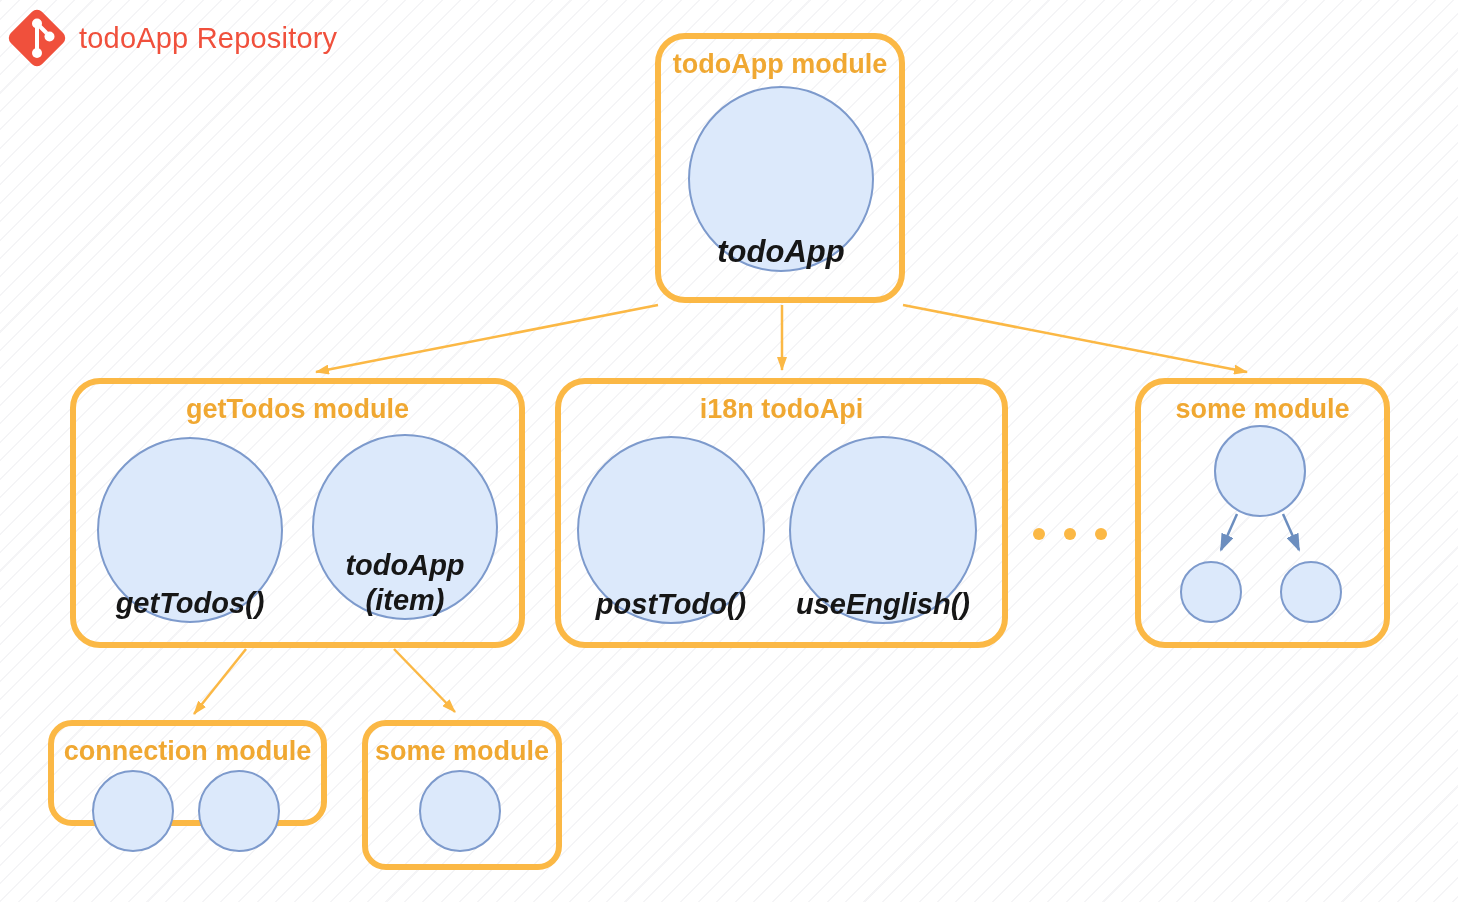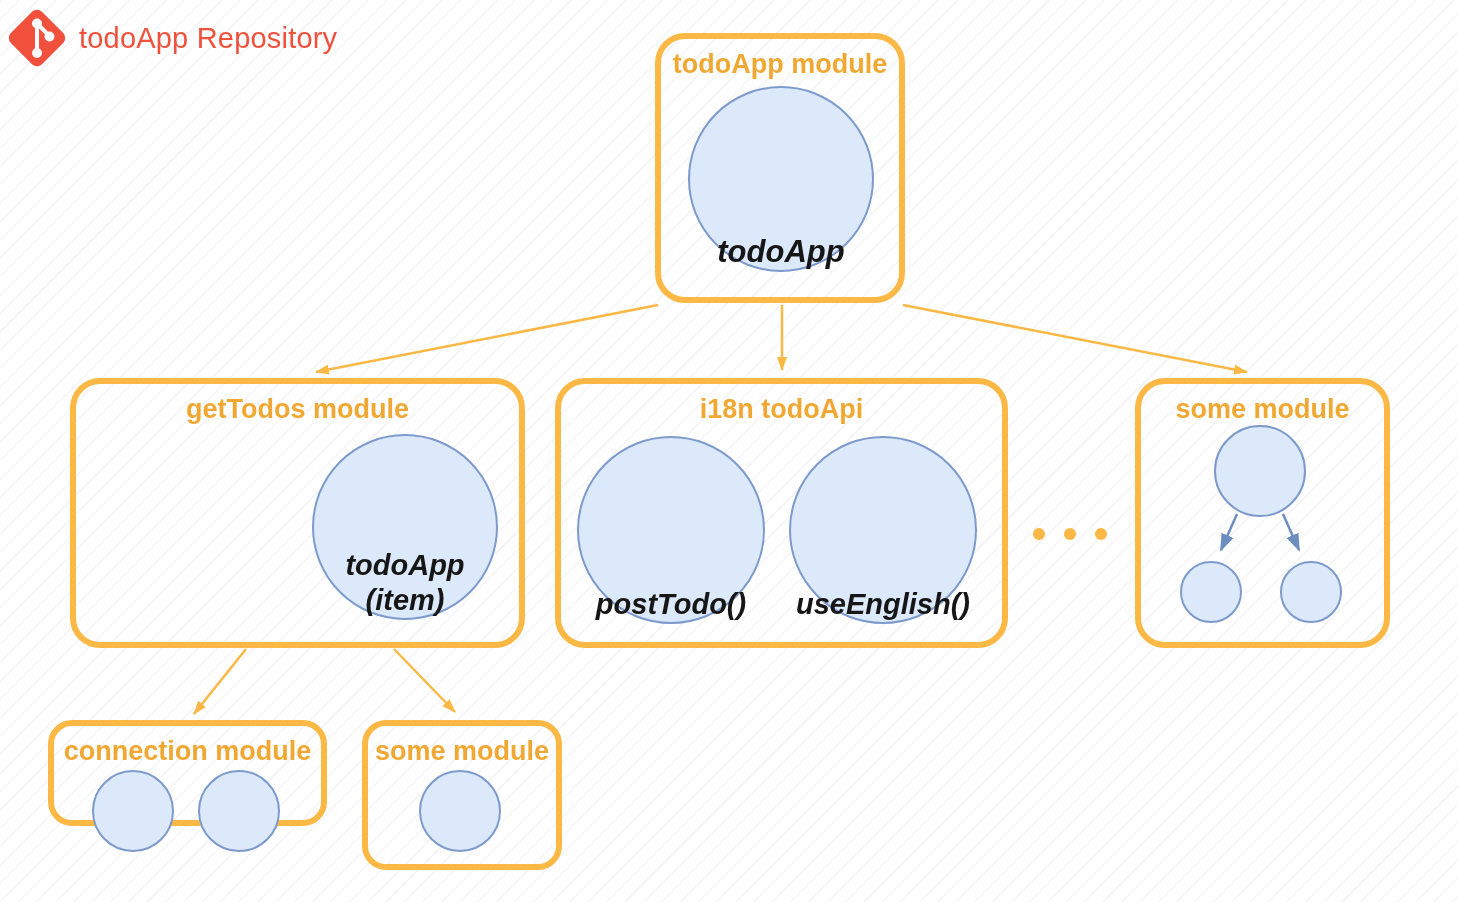--- a/index.html
+++ b/index.html
@@ -74,20 +74,23 @@
   <div class="module-box" style="left:655px;top:33px;width:250px;height:270px;">
     <div class="module-title">todoApp module</div>
   </div>
   <div class="node" style="left:688px;top:86px;width:186px;height:186px;font-size:31px;">
     <span>todoApp</span>
   </div>
 
   <div class="module-box" style="left:70px;top:378px;width:455px;height:270px;">
     <div class="module-title">getTodos module</div>
   </div>
+  <div class="node" style="left:97px;top:437px;width:186px;height:186px;">
+    <span>getTodos()</span>
+  </div>
   <div class="node" style="left:312px;top:434px;width:186px;height:186px;">
     <span>
       <span style="display:block">todoApp</span>
       <span style="display:block">(item)</span>
     </span>
   </div>
 
   <div class="module-box" style="left:555px;top:378px;width:453px;height:270px;">
     <div class="module-title">i18n todoApi</div>
   </div>

